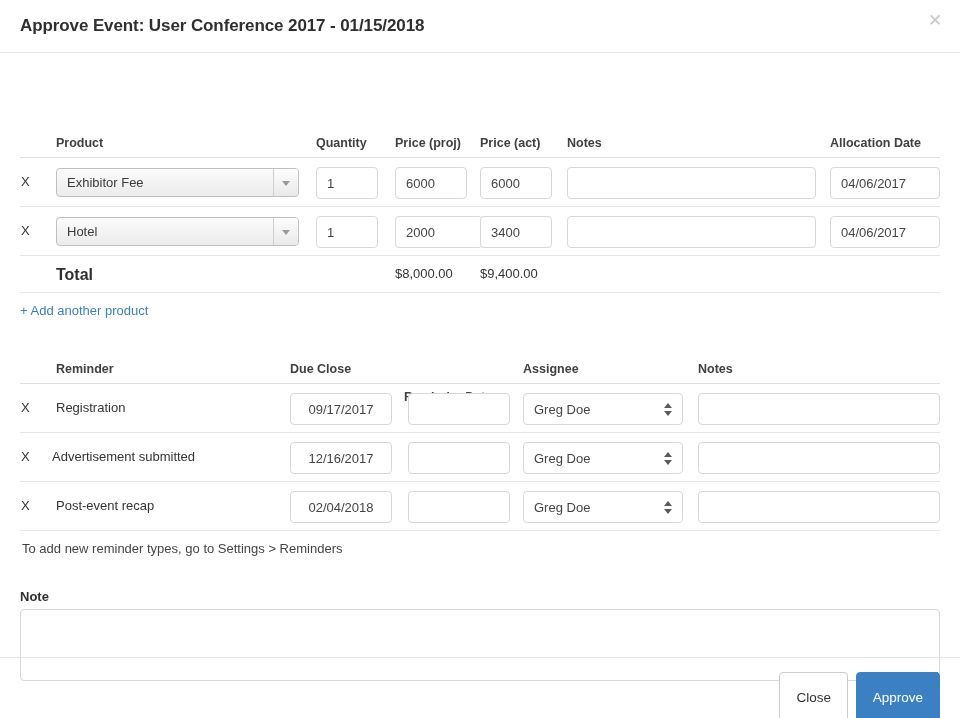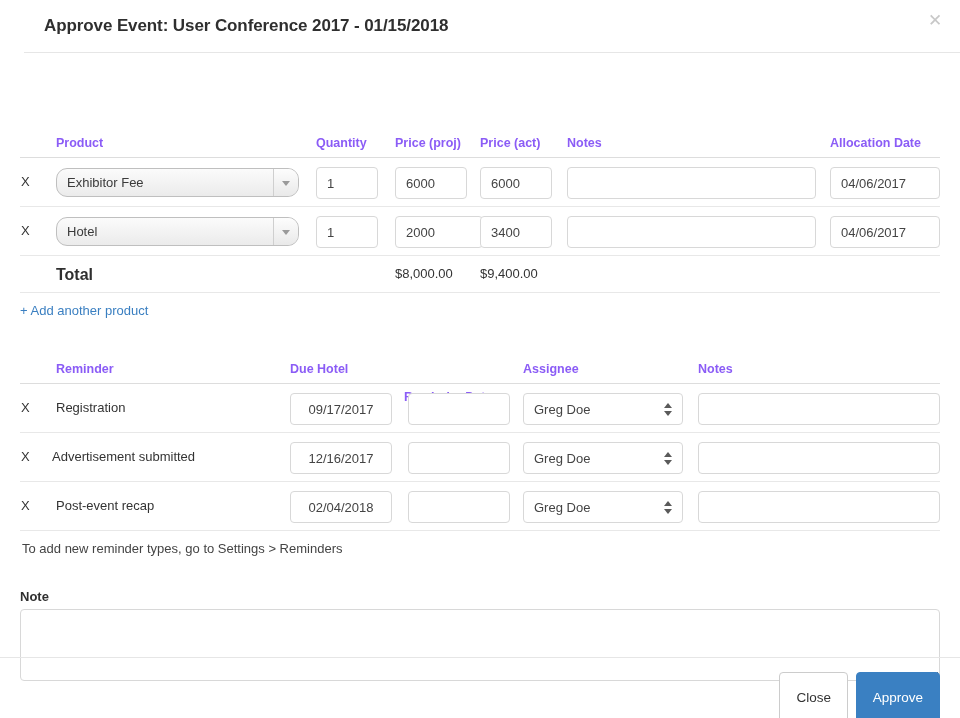--- a/index.html
+++ b/index.html
@@ -23,21 +23,20 @@
     background: #fff;
     box-sizing: border-box;
   }
 
   
   .modal-header {
     position: relative;
     height: 53px;
     border-bottom: 1px solid #e6e6e6;
     box-sizing: border-box;
-    margin-left: 24px;
   }
   .modal-title {
     position: absolute;
     left: 20px;
     top: 16px;
     font-size: 17px;
     font-weight: bold;
     color: #2f2f2f;
     letter-spacing: -0.1px;
     white-space: nowrap;
@@ -80,21 +79,21 @@
     border-bottom: 1px solid #dddddd;
   }
   .cell {
     position: absolute;
     top: 0;
     white-space: nowrap;
   }
   .hdr {
     font-size: 12.5px;
     font-weight: bold;
-    color: #8b5cf6;
+    color: #404040;
     top: 11px;
   }
   .xcol {
     font-size: 13px;
     color: #333;
     left: 0;
     cursor: pointer;
   }
   .labelcell {
     font-size: 13px;
@@ -114,21 +113,21 @@
     height: 32px;
     outline: none;
   }
 
   
   .prodsel {
     position: relative;
     width: 243px;
     height: 29px;
     border: 1px solid #bfbfbf;
-    border-radius: 11px;
+    border-radius: 4px;
     background: linear-gradient(to bottom, #fbfbfb 0%, #ebebeb 100%);
     box-sizing: border-box;
     cursor: pointer;
     overflow: hidden;
   }
   .prodsel .val {
     position: absolute;
     left: 10px;
     top: 6px;
     font-size: 13px;
@@ -336,21 +335,21 @@
         <div class="cell totval" style="left:460px;">$9,400.00</div>
       </div>
     </div>
 
     <a class="addlink" style="top:250px;">+ Add another product</a>
 
     <div class="grid" style="position:absolute; left:0; right:0; top:298px;">
 
       <div class="row head">
         <div class="cell hdr" style="left:36px;">Reminder</div>
-        <div class="cell hdr" style="left:270px;">Due Hotel</div>
+        <div class="cell hdr" style="left:270px;">Due Close</div>
         <div class="cell hdr" style="left:384px;margin-top:28px;">Reminder Date</div>
         <div class="cell hdr" style="left:503px;">Assignee</div>
         <div class="cell hdr" style="left:678px;">Notes</div>
       </div>
 
       <div class="row" style="height:49px;">
         <div class="cell xcol" style="left:1px; top:16px;">X</div>
         <div class="cell labelcell" style="left:36px; top:16px;">Registration</div>
         <input class="txt cell" style="left: 270px; top: 9px; width: 102px; text-align: center;" value="09/17/2017">
         <input class="txt cell" style="left: 388px; top: 9px; width: 102px;" value="">

